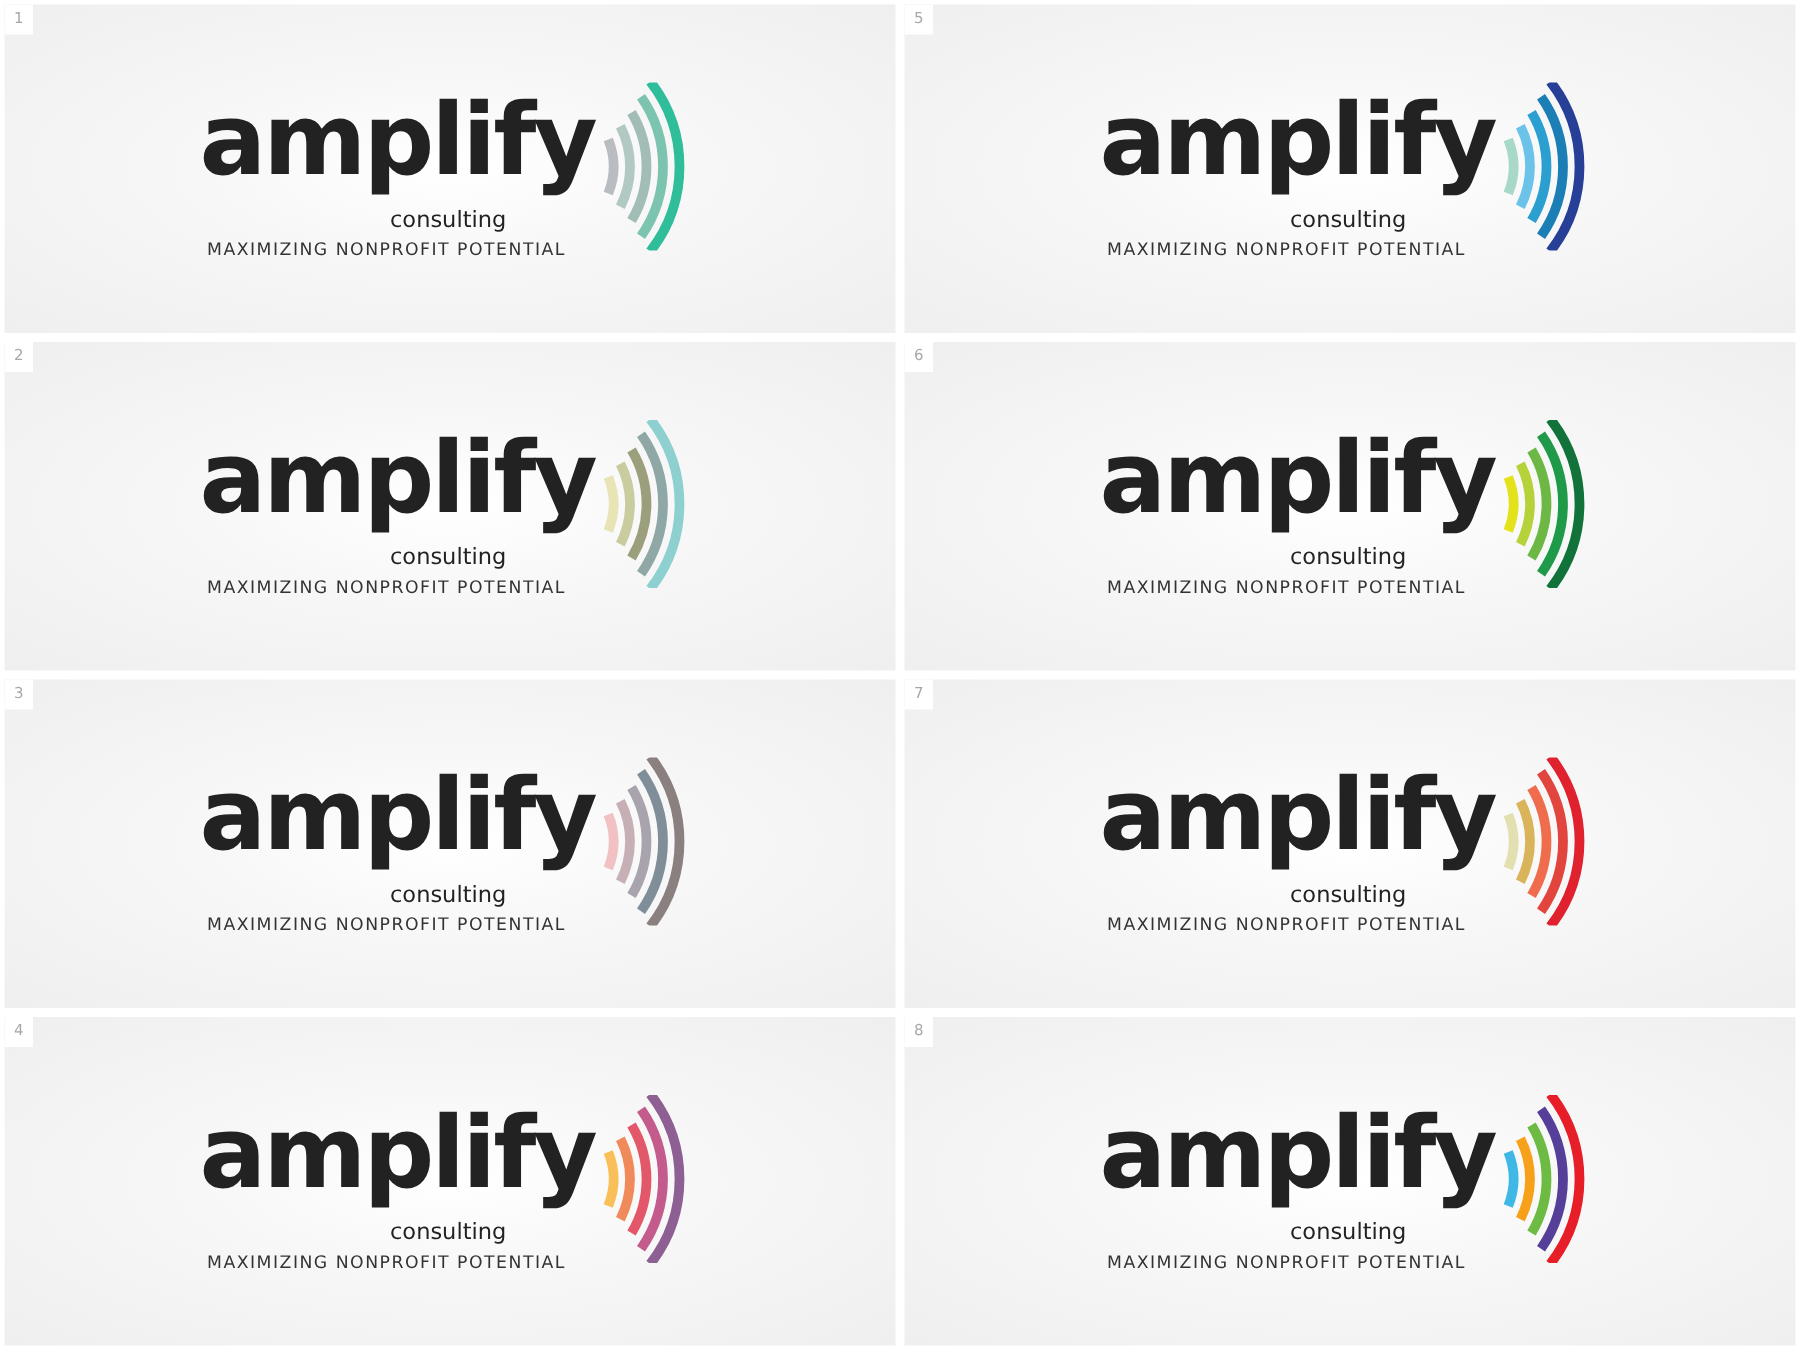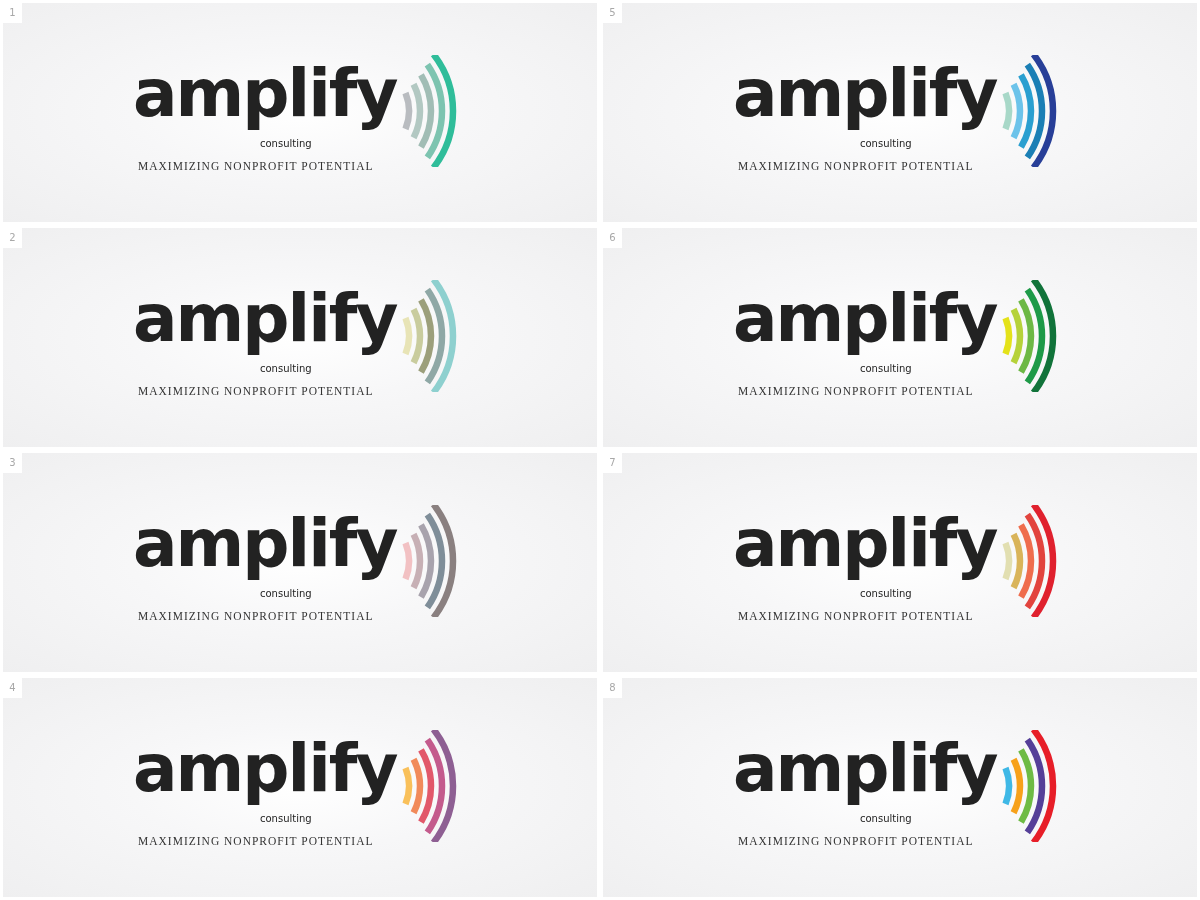--- a/index.html
+++ b/index.html
@@ -2,22 +2,22 @@
 <html><head>
 <meta charset="utf-8">
 <style>
   html, body { margin:0; padding:0; }
   body { width:1200px; height:900px; background:#ffffff; position:relative; overflow:hidden; font-family:"DejaVu Sans", sans-serif; }
   .grid { position:absolute; left:3px; top:3px; width:1194px; height:894px; display:grid; grid-template-columns:594px 594px; grid-template-rows:219px 219px 219px 219px; column-gap:6px; row-gap:6px; grid-auto-flow:column; }
   .panel { position:relative; background:radial-gradient(ellipse at 50% 50%, #ffffff 0%, #f7f7f8 40%, #efeff0 100%); overflow:hidden; }
   .badge { position:absolute; left:0; top:0; width:19px; height:20px; background:#ffffff; color:#a8a8a8; font-size:10px; line-height:20px; text-align:center; font-family:"DejaVu Sans", sans-serif; }
   .logo { position:absolute; left:130px; top:46px; width:350px; height:130px; }
   .word { position:absolute; left:0; top:12px; font-family:"DejaVu Sans", sans-serif; font-size:66px; letter-spacing:-2px; color:#222222; line-height:1; font-weight:bold; }
-  .sub { position:absolute; left:127px; top:90px; font-size:10px; color:#222222; line-height:1; }
-  .tag { position:absolute; left:5px; top:112px; font-size:11.5px; color:#333333; letter-spacing:1px; line-height:1; white-space:nowrap;font-family:Liberation Serif, serif; }
+  .sub { position:absolute; left:127px; top:90px; font-size:15px; color:#222222; line-height:1; }
+  .tag { position:absolute; left:5px; top:112px; font-size:11.5px; color:#333333; letter-spacing:1px; line-height:1; white-space:nowrap; }
   .arcs { position:absolute; left:266px; top:6px; width:80px; height:112px; }
 </style>
 </head>
 <body>
 
 <div class="grid" id="grid">
     <div class="panel">
     <div class="badge">1</div>
     <div class="logo">
       <div class="word">amplify</div>

